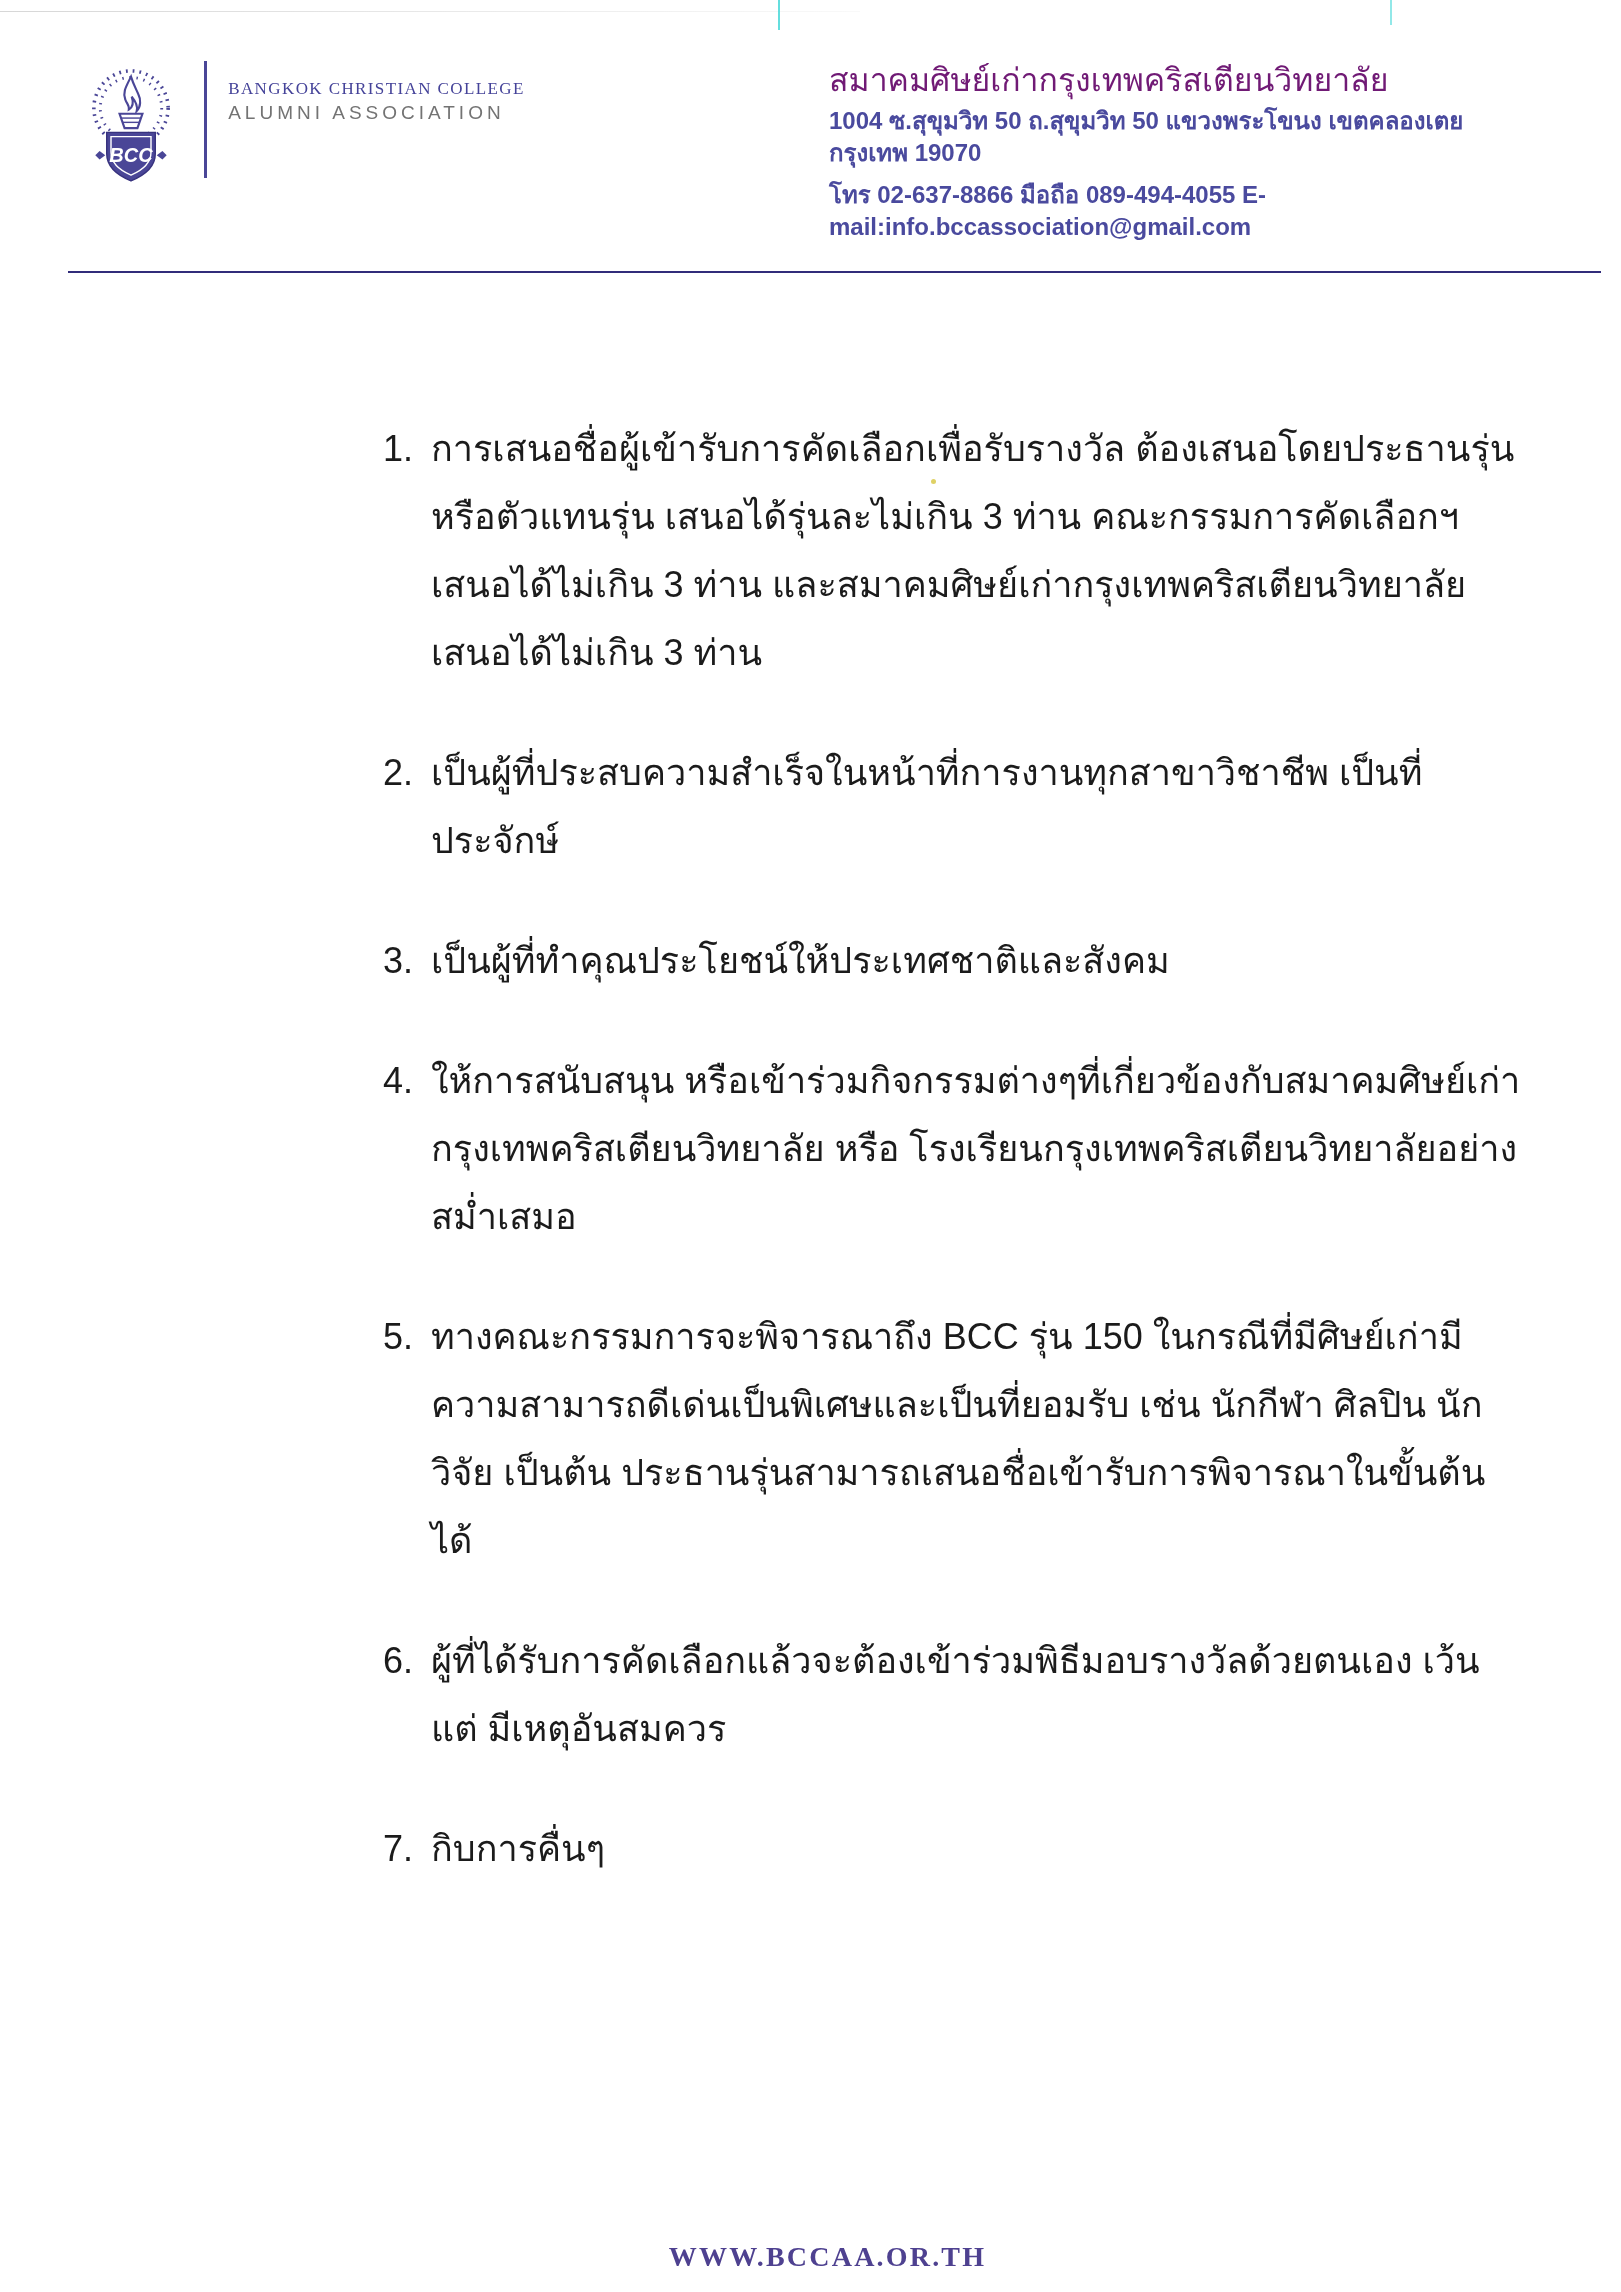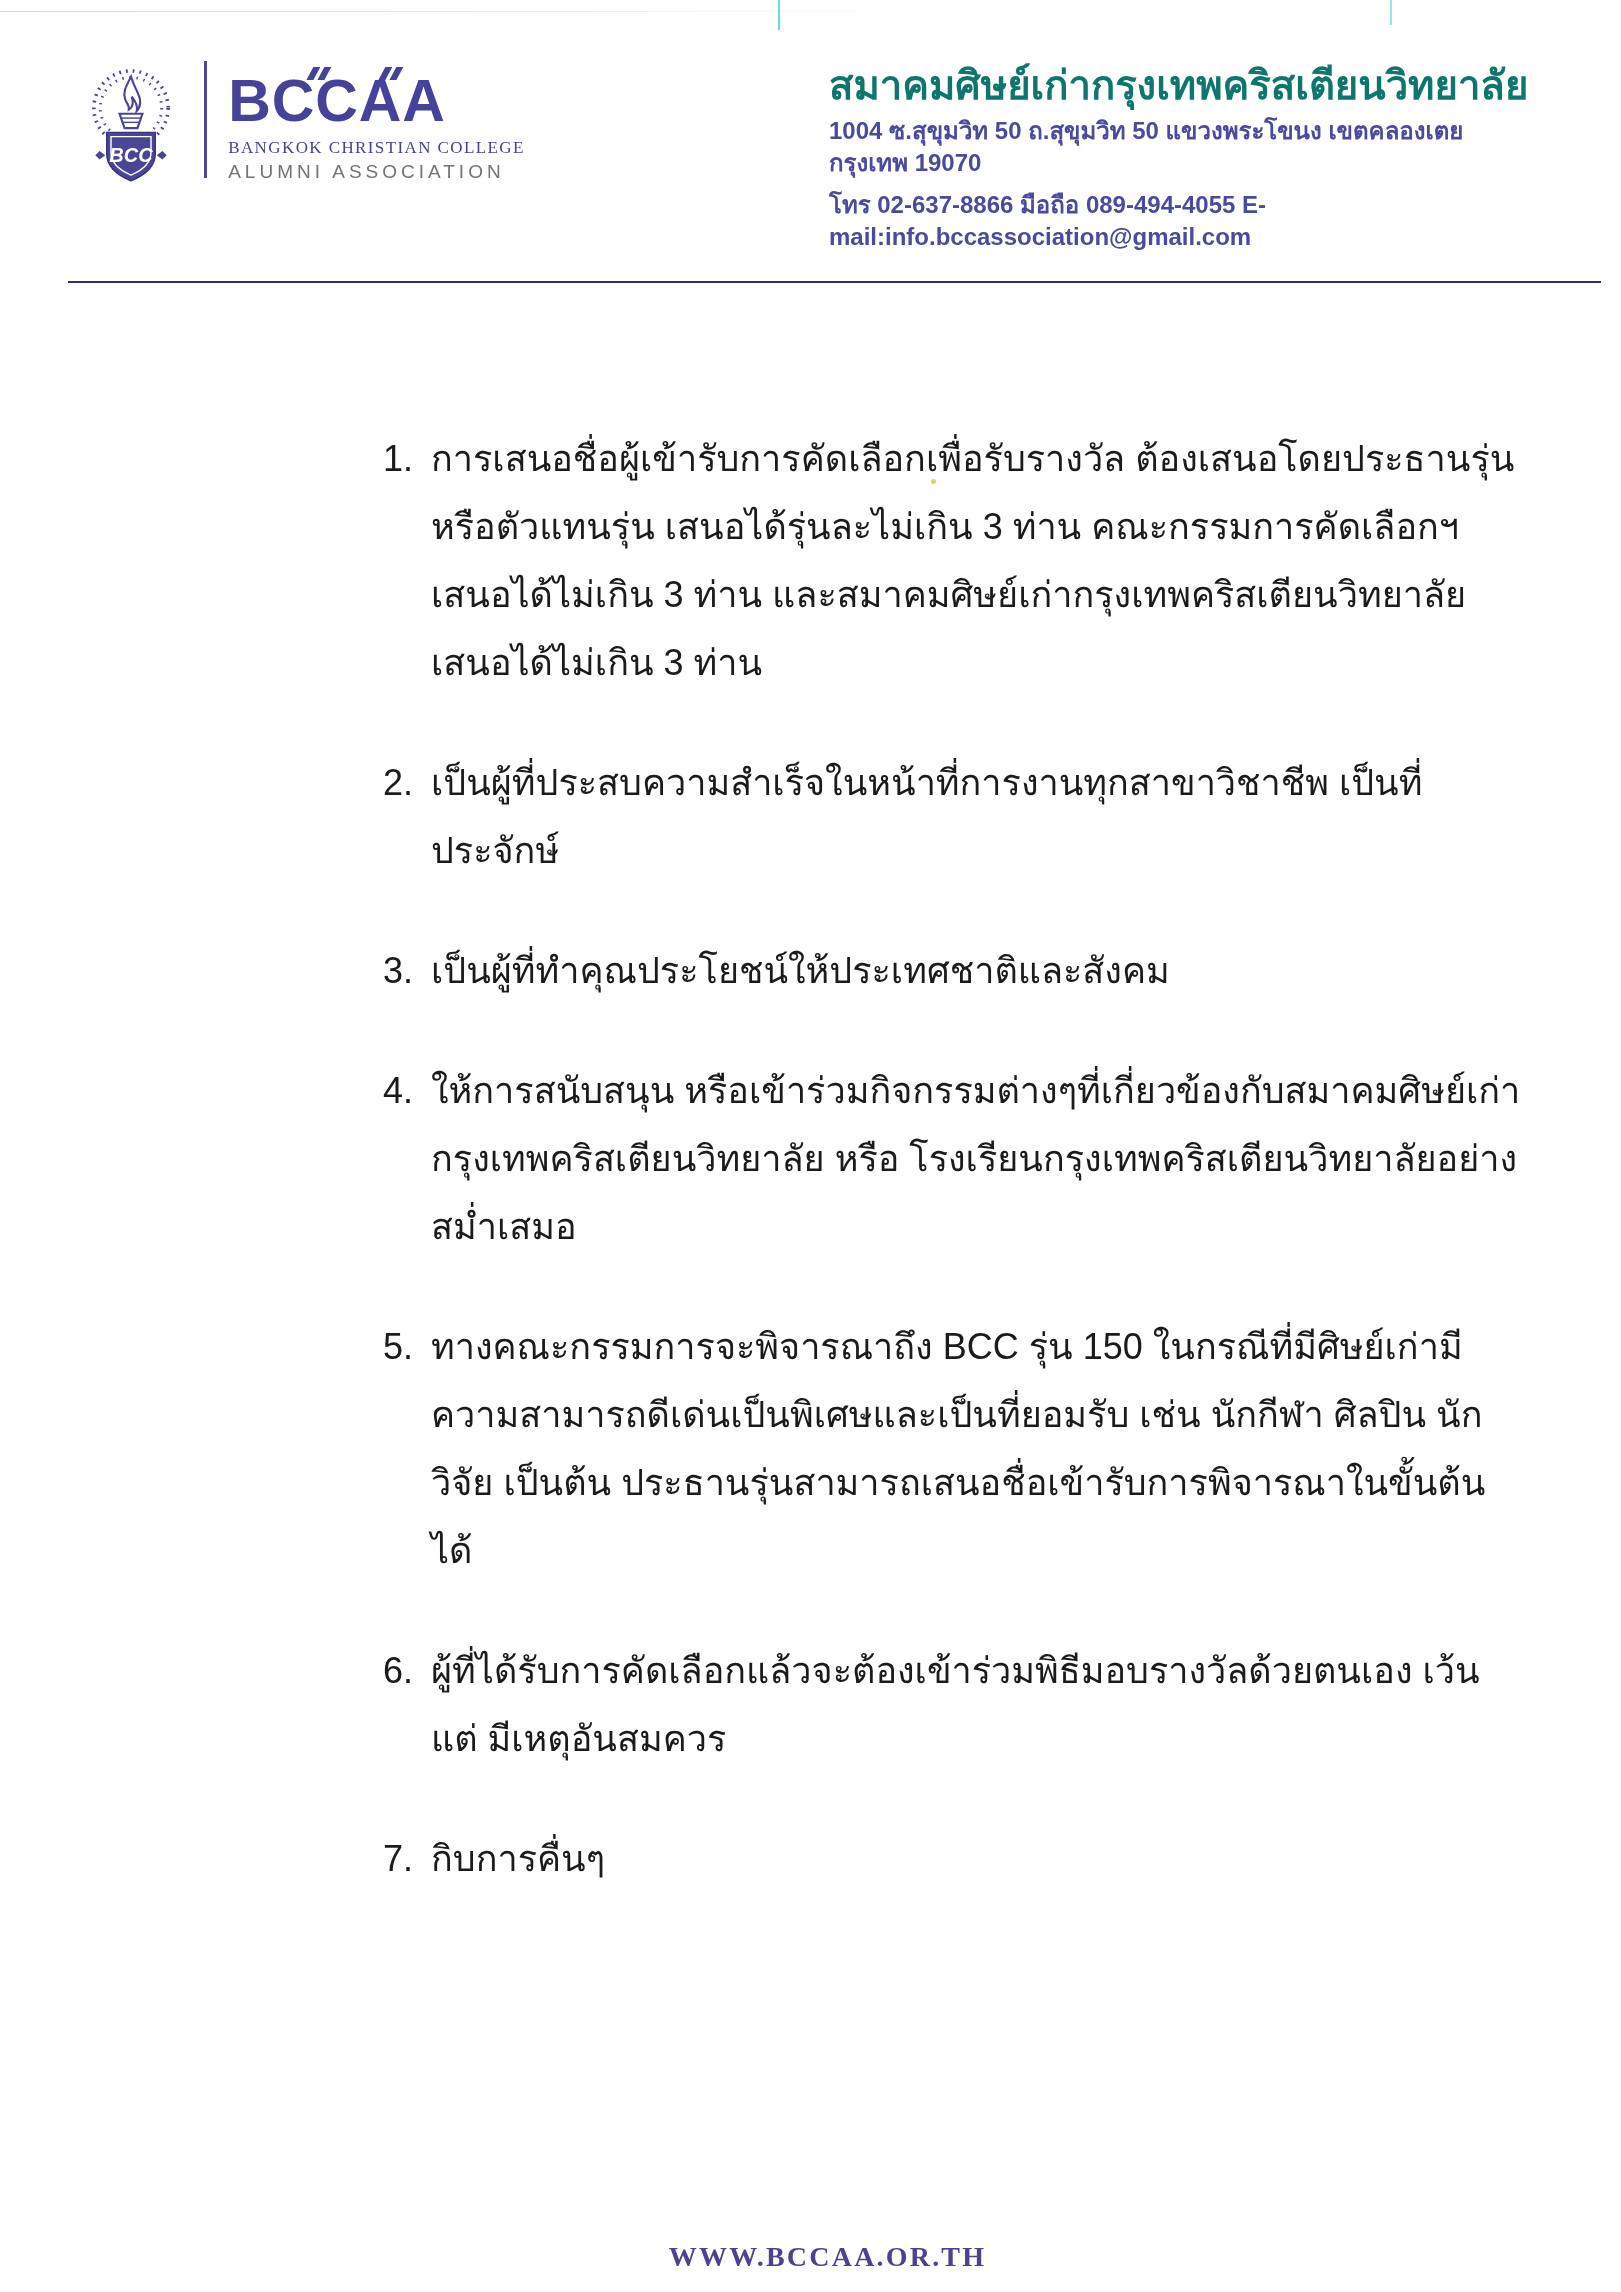--- a/index.html
+++ b/index.html
@@ -41,21 +41,21 @@
   .tick-c2 { left: 154px; }
   .logo-sub1 {
     font-family: Liberation Serif, serif;
     font-size: 17px; letter-spacing: 1.4px; color: #454399; margin-top: 7.2px;
   }
   .logo-sub2 {
     font-family: Liberation Sans, sans-serif;
     font-size: 19px; letter-spacing: 4px; color: #737373; margin-top: 3px;
   }
   .header-right { margin-left: auto; text-align: left; padding-top: 3.6px; max-width: 708px; }
-  .org-name { font-size: 40px; font-weight: 700; color: #0f766e; line-height: 1.25; }
+  .org-name { font-size: 32px; font-weight: 400; color: #701a75; line-height: 1.25; }
   .addr { font-size: 24px; font-weight: 700; color: #4a4a9e; line-height: 1.35; margin-top: 5.4px; }
   .addr + .addr { margin-top: 9px; }
 
   .header-rule {
     height: 2.7px; background: #312c7a;
     margin: 27px 19.7px 0 68px;
   }
 
   
   .title-block {
@@ -108,31 +108,20 @@
         <line x1="56" y1="76" x2="84" y2="76" stroke="#4a4697" stroke-width="2"></line>
         <line x1="58" y1="82" x2="82" y2="82" stroke="#4a4697" stroke-width="2"></line>
         <path d="M36 96 L104 96 L104 126 Q104 150 70 164 Q36 150 36 126 Z" fill="#4a4697" stroke="#37327e" stroke-width="2"></path>
         <path d="M42 102 L98 102 L98 124 Q98 144 70 156 Q42 144 42 124 Z" fill="none" stroke="#ffffff" stroke-width="2"></path>
         <text x="70" y="138" text-anchor="middle" font-size="28" font-style="italic" font-weight="bold" fill="#ffffff" font-family="Liberation Sans, sans-serif">BCC</text>
         <path d="M26 122 l8 6 -8 6 -6 -6 Z" fill="#4a4697"></path>
         <path d="M114 122 l6 6 -6 6 -8 -6 Z" fill="#4a4697"></path>
       </svg>
       <div class="logo-vrule"></div>
       <div class="wordmark-block">
-        <div class="wordmark">
-          <span>BCCAA</span>
-          <span class="tick tick-c1">
-              <i></i>
-              <i></i>
-            </span>
-          <span class="tick tick-c2">
-              <i></i>
-              <i></i>
-            </span>
-        </div>
         <div class="logo-sub1">BANGKOK CHRISTIAN COLLEGE</div>
         <div class="logo-sub2">ALUMNI ASSOCIATION</div>
       </div>
     </div>
     <div class="header-right">
       <div class="org-name">สมาคมศิษย์เก่ากรุงเทพคริสเตียนวิทยาลัย</div>
       <div class="addr">1004 ซ.สุขุมวิท 50 ถ.สุขุมวิท 50 แขวงพระโขนง เขตคลองเตย กรุงเทพ 19070</div>
       <div class="addr">โทร 02-637-8866 มือถือ 089-494-4055 E-mail:info.bccassociation@gmail.com</div>
     </div>
   </div>

